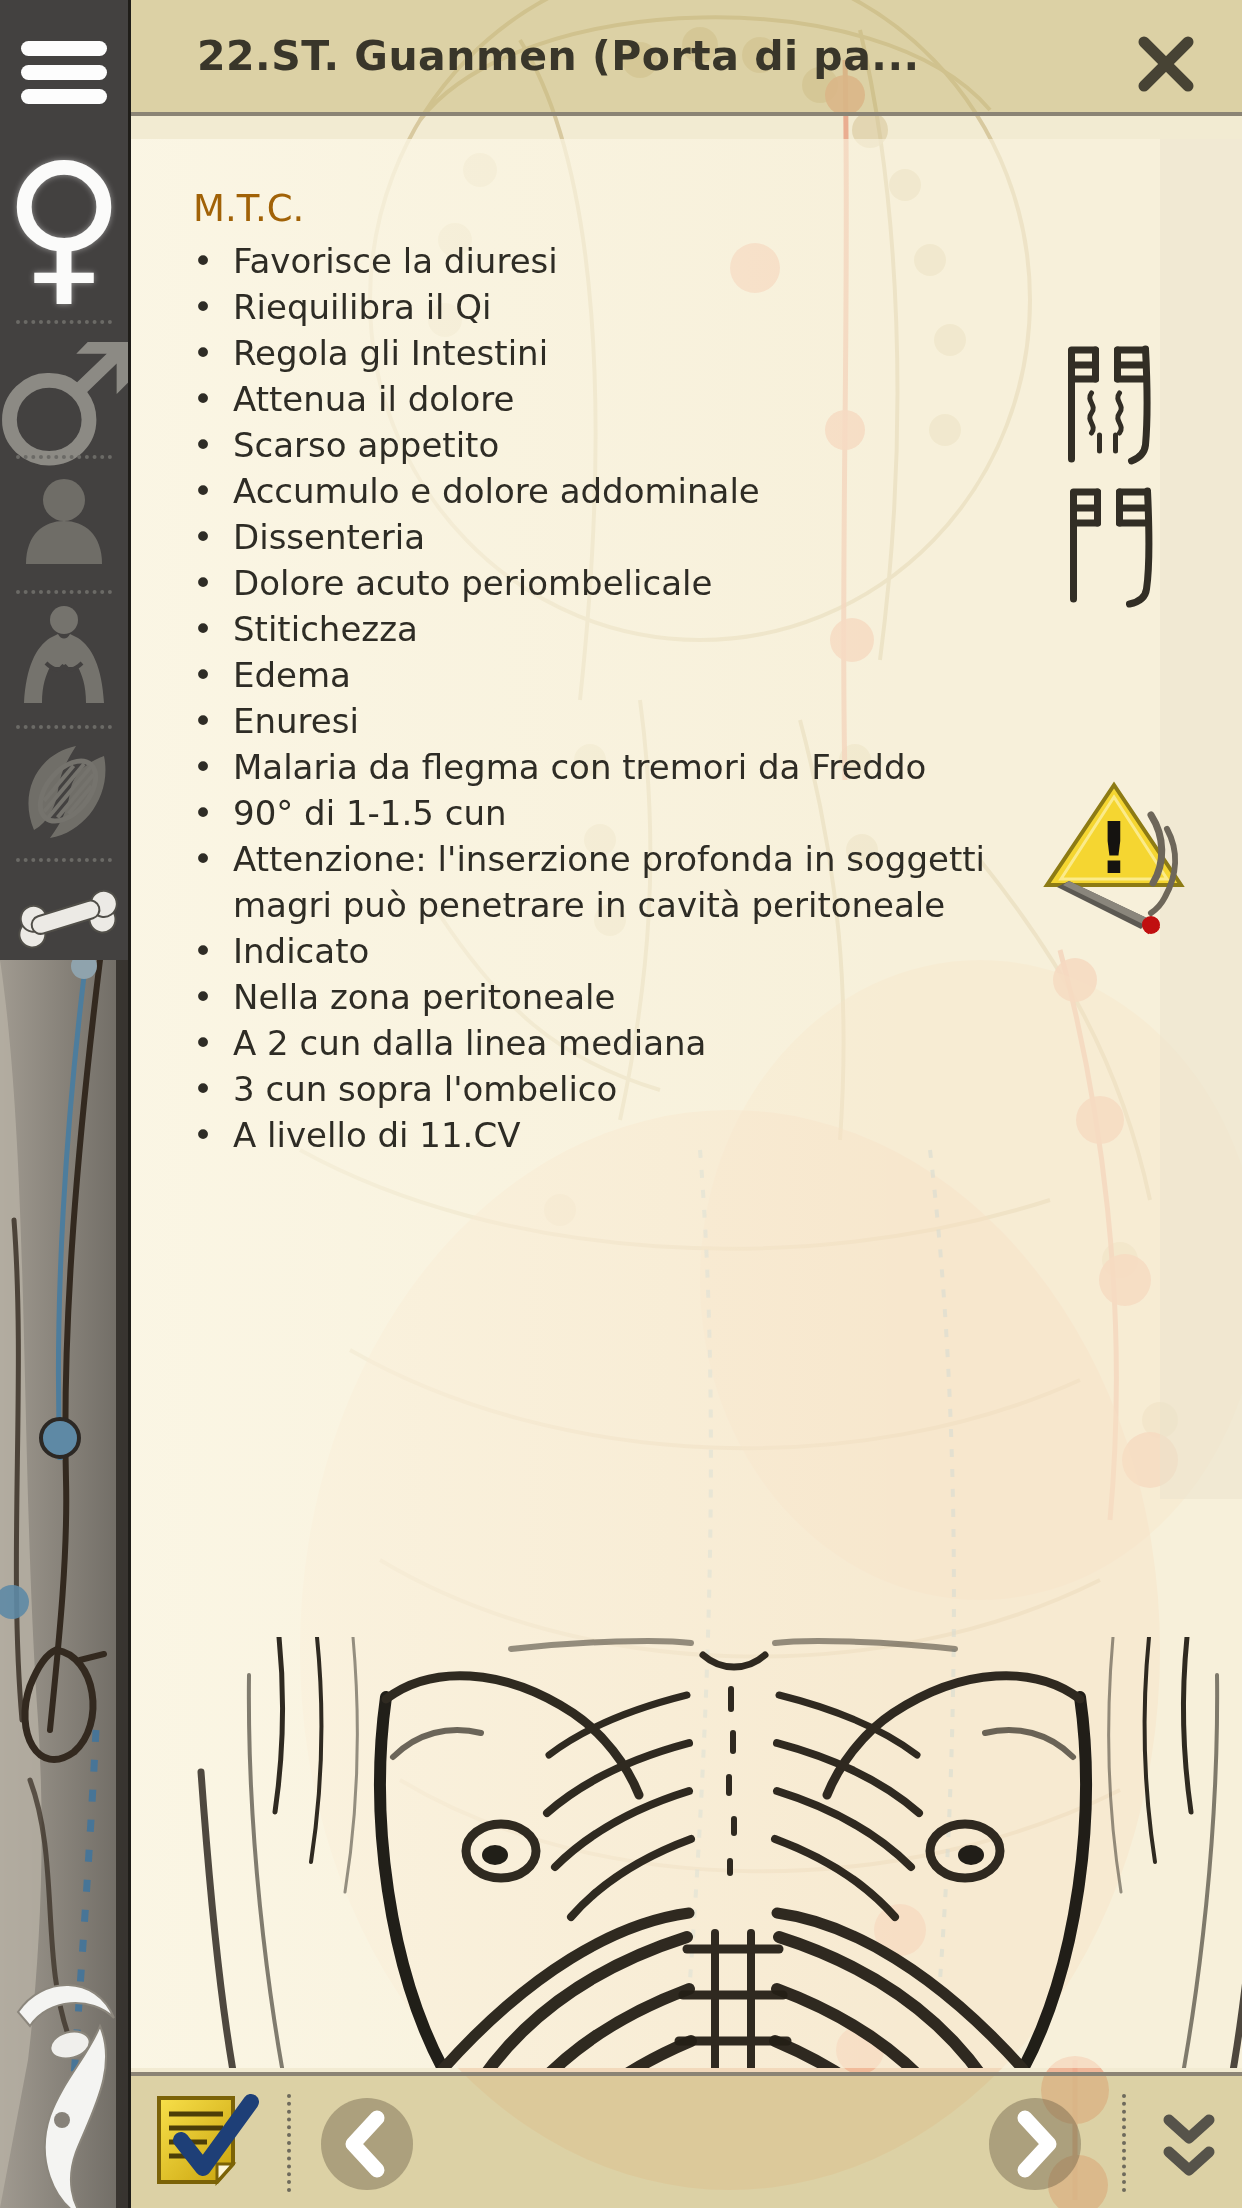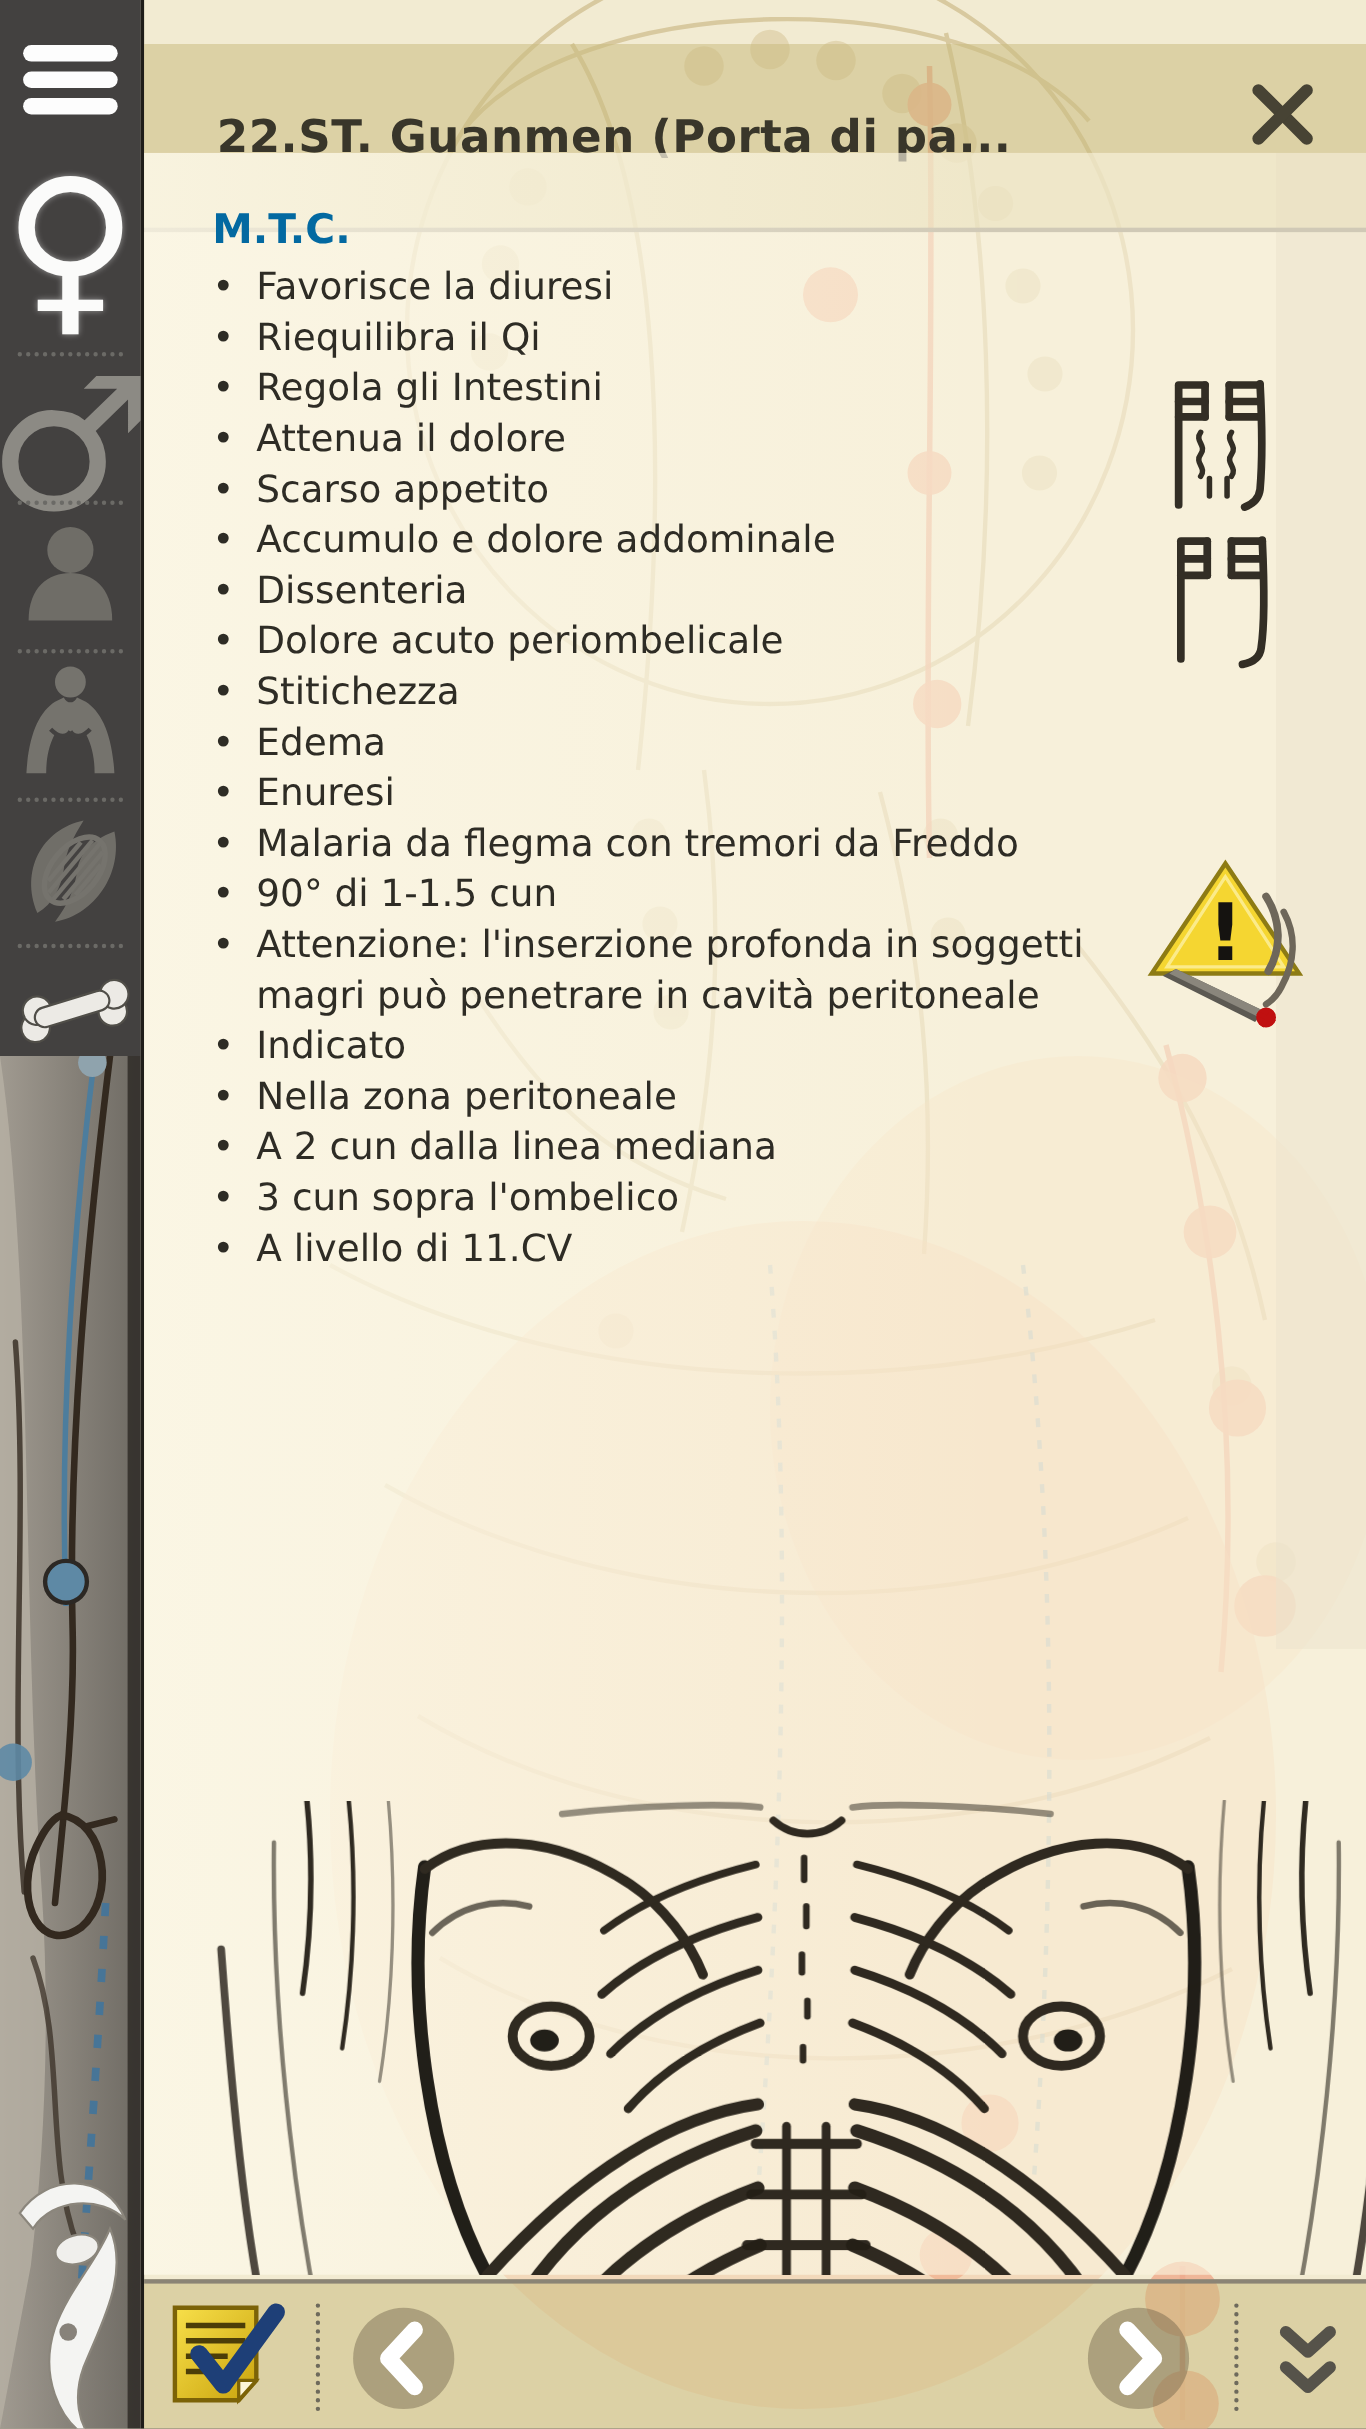--- a/index.html
+++ b/index.html
@@ -17,30 +17,30 @@
   .side-btn{position:absolute;left:0;width:128px;height:120px;display:flex;align-items:center;justify-content:center;}
   .burger{display:flex;flex-direction:column;gap:9px;}
   .burger i{display:block;width:86px;height:15px;border-radius:8px;background:#fdfdfd;}
   .glyph{font-size:168px;line-height:1;}
   .glyph.female{color:#fbfbfa;text-shadow:0 0 6px rgba(255,255,255,.45);}
   .glyph.male{color:#8c8a84;}
   .dotsep{position:absolute;left:16px;width:96px;height:0;border-top:4px dotted #6b6a66;}
 
   
   .panel{position:absolute;left:128px;top:0;width:1114px;height:2208px;border-left:3px solid #1f1d19;box-sizing:border-box;}
-  .titlebar{position:absolute;left:0;top:0;width:100%;height:171px;background:rgba(203,188,128,.55);
-            border-bottom:4px solid #8b8475;box-sizing:border-box;display:flex;align-items:center;margin-top:40px;}
+  .titlebar{position:absolute;left:0;top:0;width:100%;height:116px;background:rgba(203,188,128,.55);
+            border-bottom:4px solid #8b8475;box-sizing:border-box;display:flex;align-items:center;}
   .title-text{margin-left:66px;font-size:41px;font-weight:bold;color:#39362a;letter-spacing:.5px;}
   .close-btn{position:absolute;right:38px;top:26px;width:76px;height:76px;display:flex;align-items:center;justify-content:center;cursor:pointer;}
 
   .content{position:absolute;left:0;top:139px;width:100%;height:1929px;background:rgba(250,244,222,.62);overflow:hidden;}
   .content .lightband{position:absolute;left:0;top:0;width:70%;height:100%;
         background:linear-gradient(to right,rgba(252,248,232,.7),rgba(252,248,232,0));}
   .sections{position:absolute;left:62px;top:48px;width:900px;}
-  .sec-h{font-size:37px;font-weight:bold;color:#0369a1;margin:42px 0 8px 0;}
+  .sec-h{font-size:37px;font-weight:normal;color:#a16207;margin:42px 0 8px 0;}
   .sections > .sec:first-child .sec-h{margin-top:0;}
   .sec-list{list-style:none;margin:0;padding:0;}
   .sec-list li{font-size:34px;line-height:46px;color:#2e2c25;display:flex;}
   .blt{width:40px;flex:0 0 40px;}
   .btx{flex:1;}
 
   .hanzi{position:absolute;left:922px;top:198px;width:120px;}
   .warnicon{position:absolute;left:908px;top:638px;width:150px;height:160px;cursor:pointer;}
 
   .figure-wrap{position:absolute;left:0;top:1498px;width:1114px;height:574px;}

